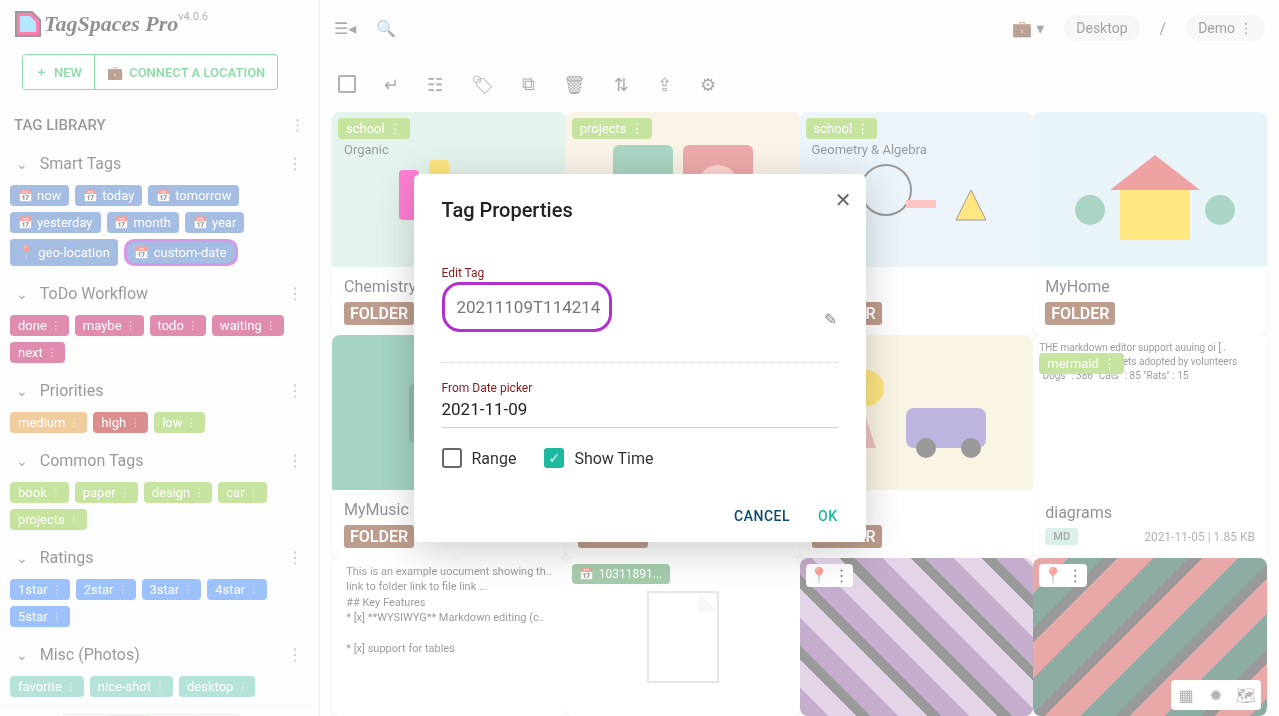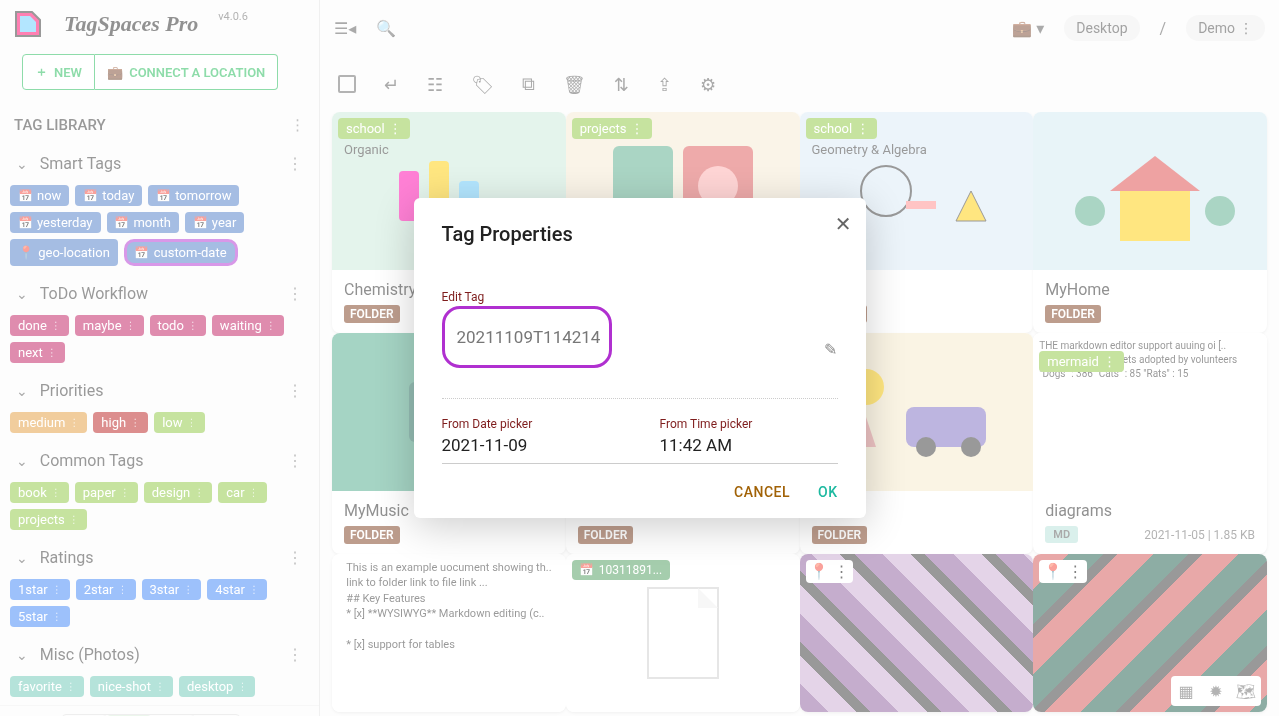--- a/index.html
+++ b/index.html
@@ -1,21 +1,21 @@
 <!DOCTYPE html>
 <html><head>
 <meta charset="utf-8">
 <style>
 * { box-sizing: border-box; margin: 0; padding: 0; font-family: -apple-system, BlinkMacSystemFont, "Segoe UI", Roboto, sans-serif; }
 body { width: 1279px; height: 716px; overflow: hidden; background: #fafafa; position: relative; }
 .app { display: flex; height: 100%; }
 
 
 .sidebar { width: 320px; background: #fafafa; border-right: 1px solid #e0e0e0; display: flex; flex-direction: column; }
-.topbar-side { display: flex; align-items: center; padding: 8px 12px; gap: 20px; }
+.topbar-side { display: flex; align-items: center; padding: 8px 12px; gap: 0; }
 .logo-icon { width: 32px; height: 32px; }
 .brand { font-family: Georgia, serif; font-style: italic; font-weight: bold; font-size: 22px; color: #222; }
 .version { font-size: 11px; color: #666; align-self: flex-start; margin-top: 2px; }
 
 .side-buttons { display: flex; gap: 0; margin: 6px 12px 16px 22px; }
 .btn-outline { border: 1px solid #1db954; background: #fff; color: #1db954; font-size: 13px; font-weight: 600; padding: 8px 12px; display: flex; align-items: center; gap: 6px; cursor: pointer; }
 .btn-outline:first-child { border-radius: 4px 0 0 4px; }
 .btn-outline:last-child { border-radius: 0 4px 4px 0; border-left: none; }
 
 .section-title { display: flex; align-items: center; justify-content: space-between; padding: 10px 14px; font-weight: 500; color: #333; font-size: 15px; }
@@ -56,46 +56,46 @@
 .toolbar .tb-icon { cursor: pointer; font-size: 18px; }
 .checkbox-sq { width: 18px; height: 18px; border: 2px solid #666; border-radius: 2px; }
 
 .grid { flex: 1; overflow: hidden; padding: 0 12px; display: grid; grid-template-columns: repeat(4, 1fr); gap: 0; align-content: start; }
 .card { background: #fff; border-radius: 8px; overflow: hidden; display: flex; flex-direction: column; box-shadow: 0 1px 3px rgba(0,0,0,0.1); }
 .thumb { height: 158px; background: #f0e8d8; position: relative; display: flex; align-items: center; justify-content: center; }
 .thumb .tg { position: absolute; top: 6px; left: 6px; display: flex; gap: 4px; flex-wrap: wrap; }
 .thumb .sub { position: absolute; top: 30px; left: 12px; font-size: 13px; color: #333; }
 .card-title { padding: 10px 12px 6px; font-size: 16px; color: #222; }
 .card-foot { padding: 0 12px 10px; display: flex; justify-content: space-between; align-items: center; font-size: 12px; }
-.badge-folder { background: #7a3a1a; color: #fff; padding: 2px 6px; border-radius: 3px; font-size: 12px; font-weight: 600; }
+.badge-folder { background: #7a3a1a; color: #fff; padding: 2px 6px; border-radius: 3px; font-size: 16px; font-weight: 600; }
 .badge-md { background: #b5e0d8; color: #555; padding: 2px 8px; border-radius: 3px; font-size: 11px; font-weight: 600; }
 
 .text-thumb { font-size: 11px; padding: 6px; color: #333; line-height: 1.4; height: 100%; overflow: hidden; background: #fff; text-align: left; }
 .date-tag { background: #4a9a5a; color: #fff; padding: 3px 8px; border-radius: 4px; font-size: 12px; display: inline-flex; align-items: center; gap: 4px; }
 
 
 .overlay { position: absolute; inset: 0; background: rgba(255,255,255,0.5); display: flex; align-items: center; justify-content: center; }
 .modal { width: 452px; background: #fff; border-radius: 6px; box-shadow: 0 8px 40px rgba(0,0,0,0.2); padding: 24px 28px 18px; position: relative; }
 .modal-title { font-size: 20px; font-weight: 500; color: #222; margin-bottom: 44px; }
 .modal-close { position: absolute; top: 14px; right: 14px; color: #666; cursor: pointer; font-size: 20px; }
 .field-label { font-size: 12px; color: #7f1d1d; margin-bottom: 2px; }
-.tag-input-wrap { border: 3px solid #b030d0; border-radius: 18px; padding: 18px 12px; display: inline-block; width: 170px; margin-bottom: 24px; }
+.tag-input-wrap { border: 3px solid #b030d0; border-radius: 18px; padding: 12px 12px; display: inline-block; width: 170px; margin-bottom: 24px; }
 .input-row { display: flex; align-items: center; border-bottom: 1px dotted #ccc; padding-bottom: 6px; margin-bottom: 18px; }
 .tag-value { font-size: 17px; color: #777; }
 .pencil { margin-left: auto; color: #888; cursor: pointer; }
 .dt-row { display: flex; gap: 40px; border-bottom: 1px solid #ccc; padding-bottom: 8px; margin-bottom: 20px; }
 .dt-col { flex: 1; }
 .dt-val { font-size: 17px; color: #222; margin-top: 4px; }
 .check-row { display: flex; gap: 28px; align-items: center; margin-bottom: 40px; }
 .chk { display: flex; align-items: center; gap: 10px; font-size: 16px; color: #333; }
 .chk-box { width: 20px; height: 20px; border: 2px solid #666; border-radius: 3px; display: flex; align-items: center; justify-content: center; }
 .chk-box.checked { background: #1db9a0; border-color: #1db9a0; color: #fff; font-size: 14px; }
 .modal-actions { display: flex; justify-content: flex-end; gap: 28px; }
 .btn-text { background: none; border: none; font-size: 14px; font-weight: 500; cursor: pointer; letter-spacing: 0.5px; }
-.btn-cancel { color: #a16207; }
+.btn-cancel { color: #0c4a6e; }
 .btn-ok { color: #1db9a0; }
 
 .pin-ic { font-size: 13px; }
 svg { display: block; }
 </style>
 </head>
 <body>
 
 <div class="app">
 
@@ -531,25 +531,31 @@
         <span class="tag-value">20211109T114214</span>
       </span>
       <span class="pencil">✎</span>
     </div>
 
     <div class="dt-row">
       <div class="dt-col">
         <div class="field-label">From Date picker</div>
         <div class="dt-val">2021-11-09</div>
       </div>
-      <div class="dt-col">
-        <div class="field-label">From Time picker</div>
-        <div class="dt-val">11:42 AM</div>
-      </div>
-    </div>
-
+    </div>
+
+    <div class="check-row">
+      <label class="chk">
+        <span class="chk-box"></span>
+        <span>Range</span>
+      </label>
+      <label class="chk">
+        <span class="chk-box checked">✓</span>
+        <span>Show Time</span>
+      </label>
+    </div>
 
     <div class="modal-actions">
       <button class="btn-text btn-cancel">CANCEL</button>
       <button class="btn-text btn-ok">OK</button>
     </div>
   </div>
 </div>
 
 </body></html>

